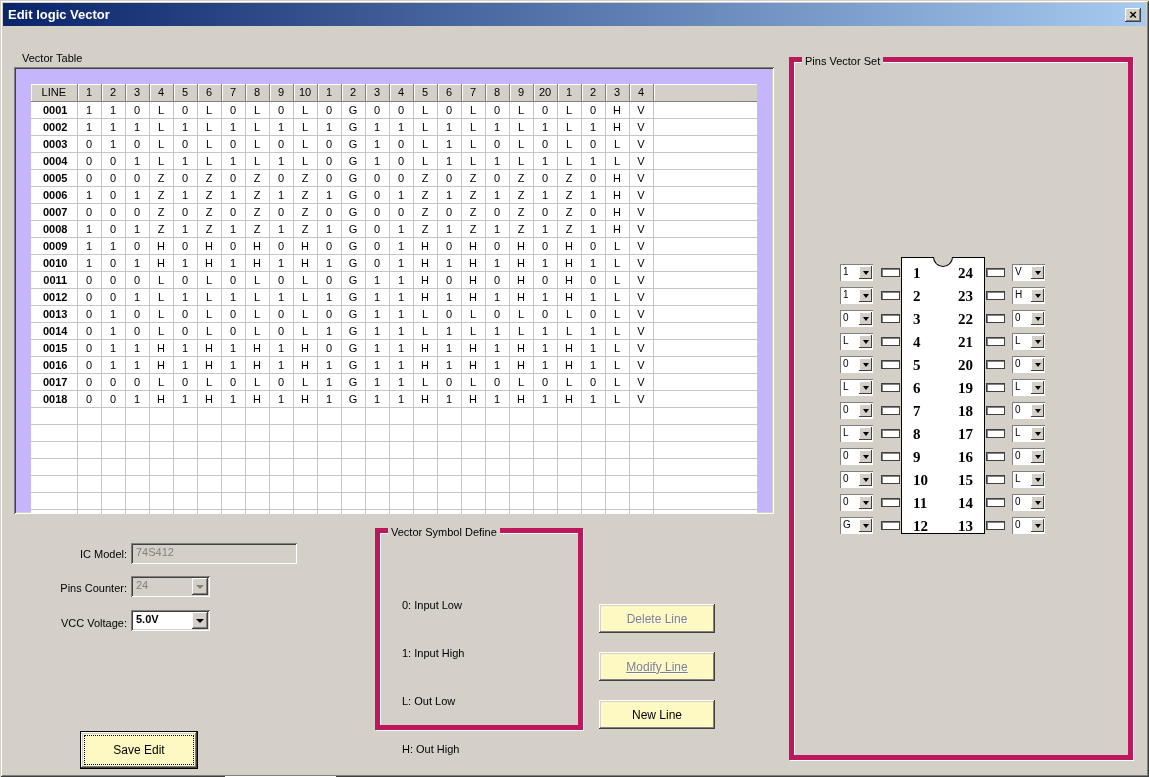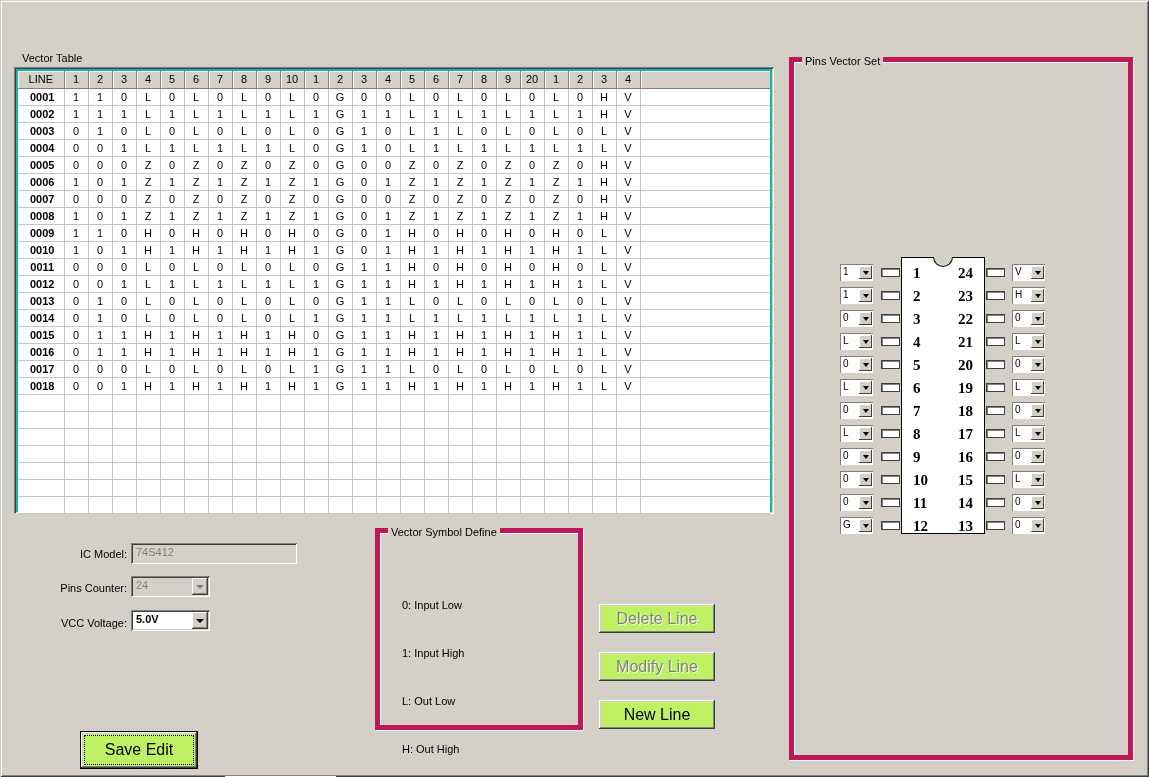--- a/index.html
+++ b/index.html
@@ -14,23 +14,23 @@
     display:flex; align-items:center; padding:0 5px; }
   .title { color:#fff; font-weight:bold; font-size:13px; flex:1; }
   .btn-close { width:16px; height:14px; background:#d4d0c8; cursor:default;
     box-shadow: inset -1px -1px #404040, inset 1px 1px #fff, inset -2px -2px #808080;
     display:flex; align-items:center; justify-content:center; }
   .xglyph { font-size:13px; font-weight:bold; line-height:10px; color:#000; }
 
   .static-label { position:absolute; font-size:11px; color:#000; }
 
   
-  .table-outer { position:absolute; left:14px; top:67px; width:760px; height:447px; background:#14b8a6; overflow:hidden;
+  .table-outer { position:absolute; left:14px; top:67px; width:760px; height:447px; background:#c4b5fd; overflow:hidden;
     box-shadow: inset 1px 1px #808080, inset -1px -1px #fff, inset 2px 2px #404040, inset -2px -2px #d4d0c8;
-    padding:4px; }
+    padding:17px; }
   table { border-collapse:collapse; table-layout:fixed; width:100%; }
   th, td { height:17px; font-size:11px; text-align:center; overflow:hidden; white-space:nowrap; font-weight:normal; }
   th { background:#d4d0c8; border-right:1px solid #808080; border-bottom:1px solid #808080;
     box-shadow: inset 1px 1px #fff; }
   td { border-right:1px solid #c6c6c6; border-bottom:1px solid #c6c6c6; color:#000; background:#fff; }
   td.line-col { text-align:center; padding-left:3px;font-weight:bold; }
   th.filler, td.filler { border-right:none; }
 
   
   .lbl { position:absolute; width:107px; text-align:right; font-size:11px; }
@@ -48,21 +48,21 @@
   .combo.disabled .arr2 { border-top-color:#808080; }
 
   
   .groupbox { position:absolute; border:5px solid #be185d;
     box-shadow: inset 1px 1px 0 #fff, 1px 1px 0 #fff; }
   .legend { position:absolute; top:-7px; left:8px; background:#d4d0c8; padding:0 3px; font-size:11px; }
 
   .symbol-items { position:absolute; left:22px; top:32px; font-size:11px; line-height:16px; white-space:pre; }
 
   
-  .pushbtn { position:absolute; background:#bef264; font-size:16px; color:#000; cursor:default;
+  .pushbtn { position:absolute; background:#fef9c3; font-size:12px; color:#000; cursor:default;
     display:flex; align-items:center; justify-content:center;
     box-shadow: inset -1px -1px #404040, inset 1px 1px #fff, inset -2px -2px #808080, inset 2px 2px #d4d0c8; }
   .pushbtn.disabled { color:#808080; text-shadow:1px 1px 0 #fff; }
   .pushbtn.focused { box-shadow: 0 0 0 1px #000, inset -1px -1px #404040, inset 1px 1px #fff, inset -2px -2px #808080, inset 2px 2px #d4d0c8;
     outline:1px dotted #000; outline-offset:-4px; }
 
   
   .pin-combo { width:33px; height:17px; margin-bottom:6px; background:#fff; display:flex;
     box-shadow: inset 1px 1px #808080, inset -1px -1px #fff; }
   .pcv { flex:1; font-size:10px; line-height:15px; padding-left:3px; color:#000; }
@@ -78,20 +78,26 @@
   .pin-nums { position:absolute; top:4px; }
   .pin-nums.left { left:11px; }
   .pin-nums.right { right:11px; text-align:right; }
   .pin-num { height:23px; line-height:23px; font-family:"Liberation Serif", serif; font-weight:bold; font-size:15px; color:#000; }
 </style>
 </head>
 <body>
 
 <div class="window">
 
+  <div class="titlebar">
+    <span class="title">Edit logic Vector</span>
+    <div class="btn-close">
+      <span class="xglyph">×</span>
+    </div>
+  </div>
 
   <span class="static-label" style="left:22px; top:52px;">Vector Table</span>
 
   <div class="table-outer">
     <table>
         <colgroup>
           <col style="width: 46px;">
           <col style="width: 24px;">
           <col style="width: 24px;">
           <col style="width: 24px;">
@@ -882,21 +888,21 @@
       
       
       
       
       
       
     </div>
   </div>
 
   <div class="pushbtn disabled" style="left:599px; top:604px; width:116px; height:29px;">Delete Line</div>
-  <div class="pushbtn disabled" style="left:599px; top:652px; width:116px; height:29px;">Modify Line</div>
+  <div class="pushbtn disabled" style="left:599px; top:652px; width:116px; height:29px;text-decoration:underline;">Modify Line</div>
   <div class="pushbtn" style="left:599px; top:700px; width:116px; height:29px;">New Line</div>
 
   <div class="pushbtn focused" style="left:81px; top:732px; width:116px; height:36px;">Save Edit</div>
   <div class="pushbtn" style="left:225px; top:776px; width:112px; height:27px;">Back</div>
 
   <div class="groupbox" style="left:789px; top:57px; width:344px; height:703px;">
     <span class="legend">Pins Vector Set</span>
   </div>
 
   <div class="combos-col" style="left:840px; top:264px;">

